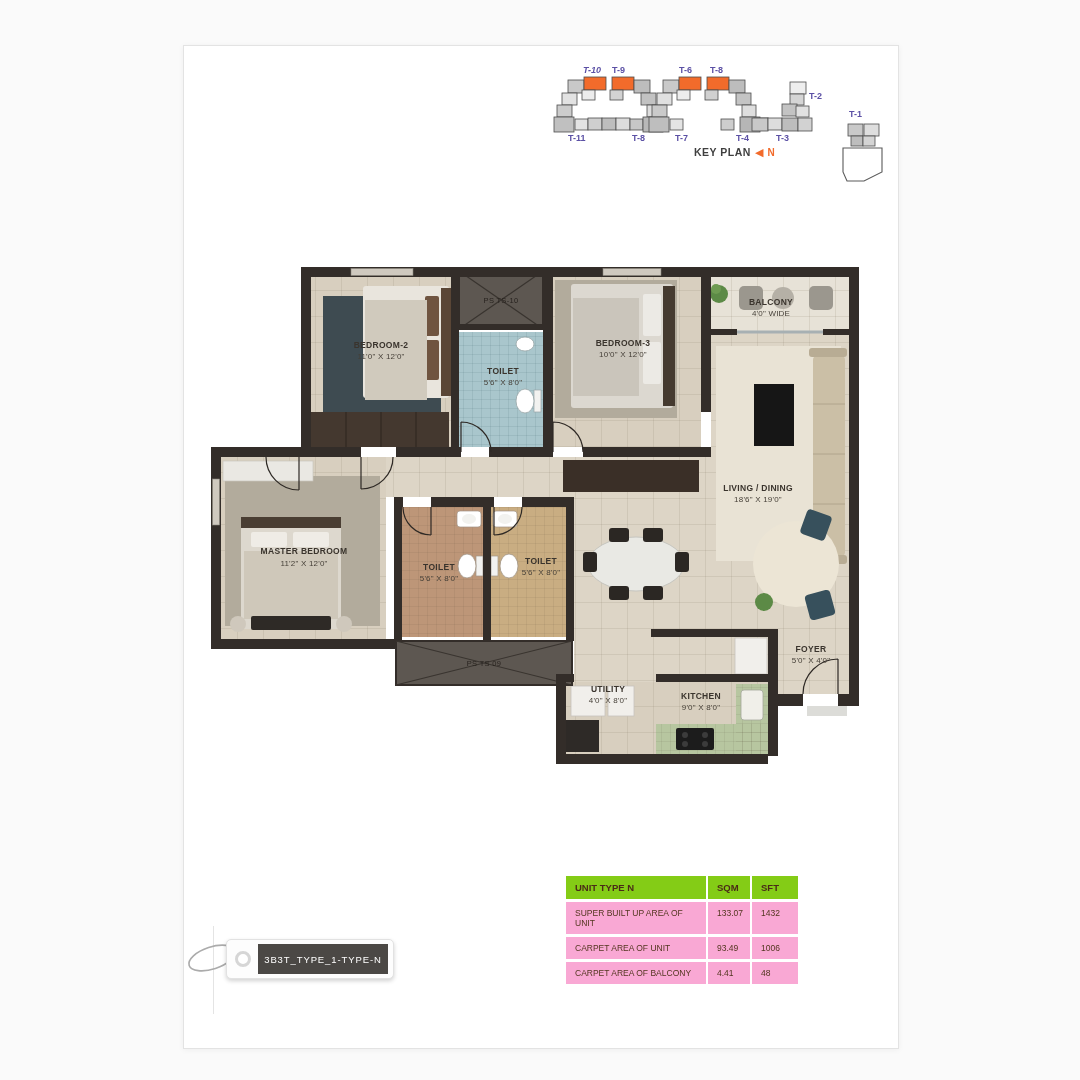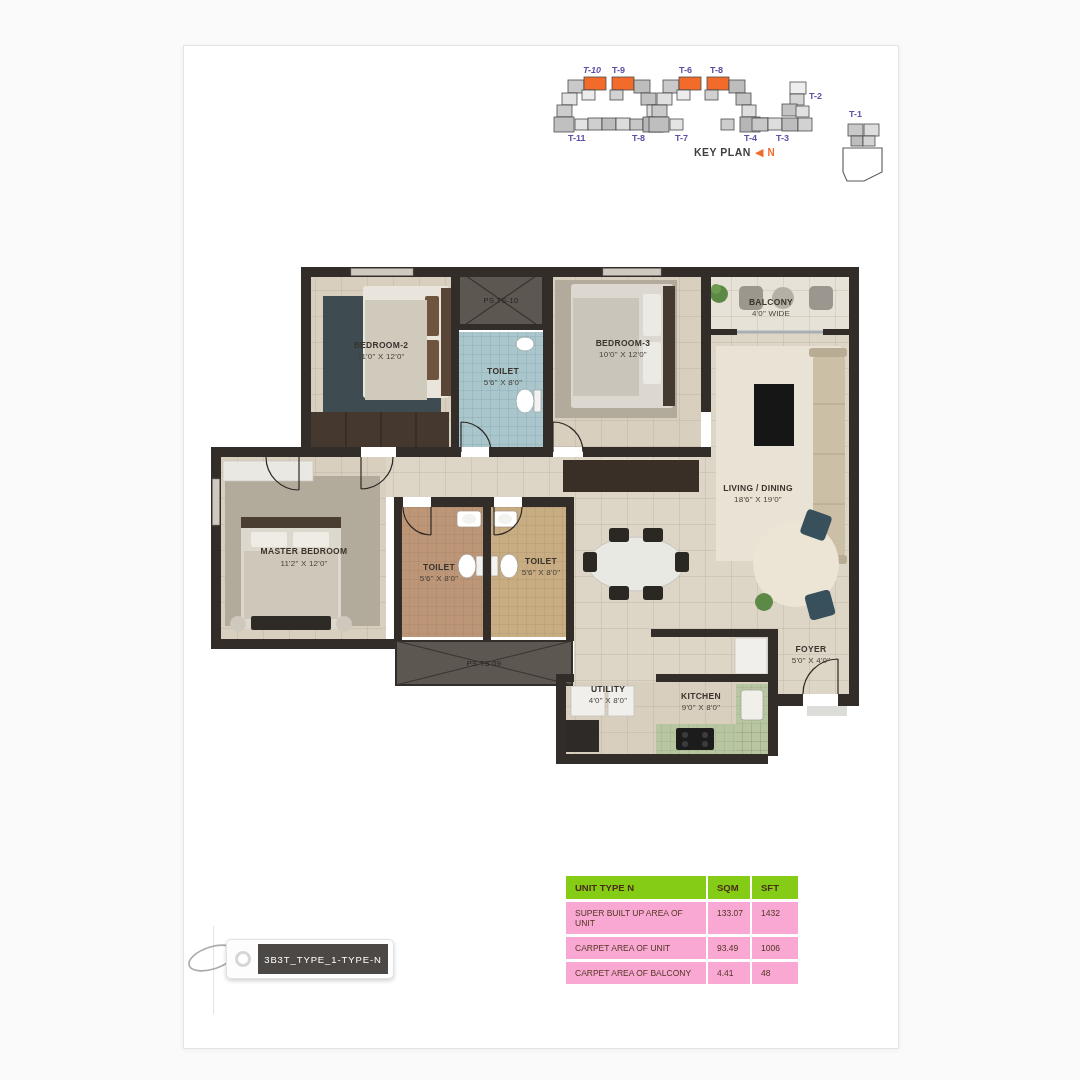--- a/index.html
+++ b/index.html
@@ -103,21 +103,21 @@
         <polygon points="291,88 330,88 330,112 312,121 295,121 291,112" fill="#ffffff" stroke="#5a5a5a" stroke-width="1.1"></polygon>
       </svg>
       <span class="kp-label" style="left:31px;top:5px;font-style:italic;">T-10</span>
       <span class="kp-label" style="left:60px;top:5px;">T-9</span>
       <span class="kp-label" style="left:127px;top:5px;">T-6</span>
       <span class="kp-label" style="left:158px;top:5px;">T-8</span>
       <span class="kp-label" style="left:257px;top:31px;">T-2</span>
       <span class="kp-label" style="left:16px;top:73px;">T-11</span>
       <span class="kp-label" style="left:80px;top:73px;">T-8</span>
       <span class="kp-label" style="left:123px;top:73px;">T-7</span>
-      <span class="kp-label" style="left:192px;top:73px;">T-4</span>
+      <span class="kp-label" style="left:184px;top:73px;">T-4</span>
       <span class="kp-label" style="left:224px;top:73px;">T-3</span>
       <span class="kp-label" style="left:297px;top:49px;">T-1</span>
       <div class="kp-caption">
         <span class="kp-title">KEY PLAN</span>
         <span class="kp-arrow">◀</span>
         <span class="kp-n">N</span>
       </div>
     </div>
 
     <div class="plan">

